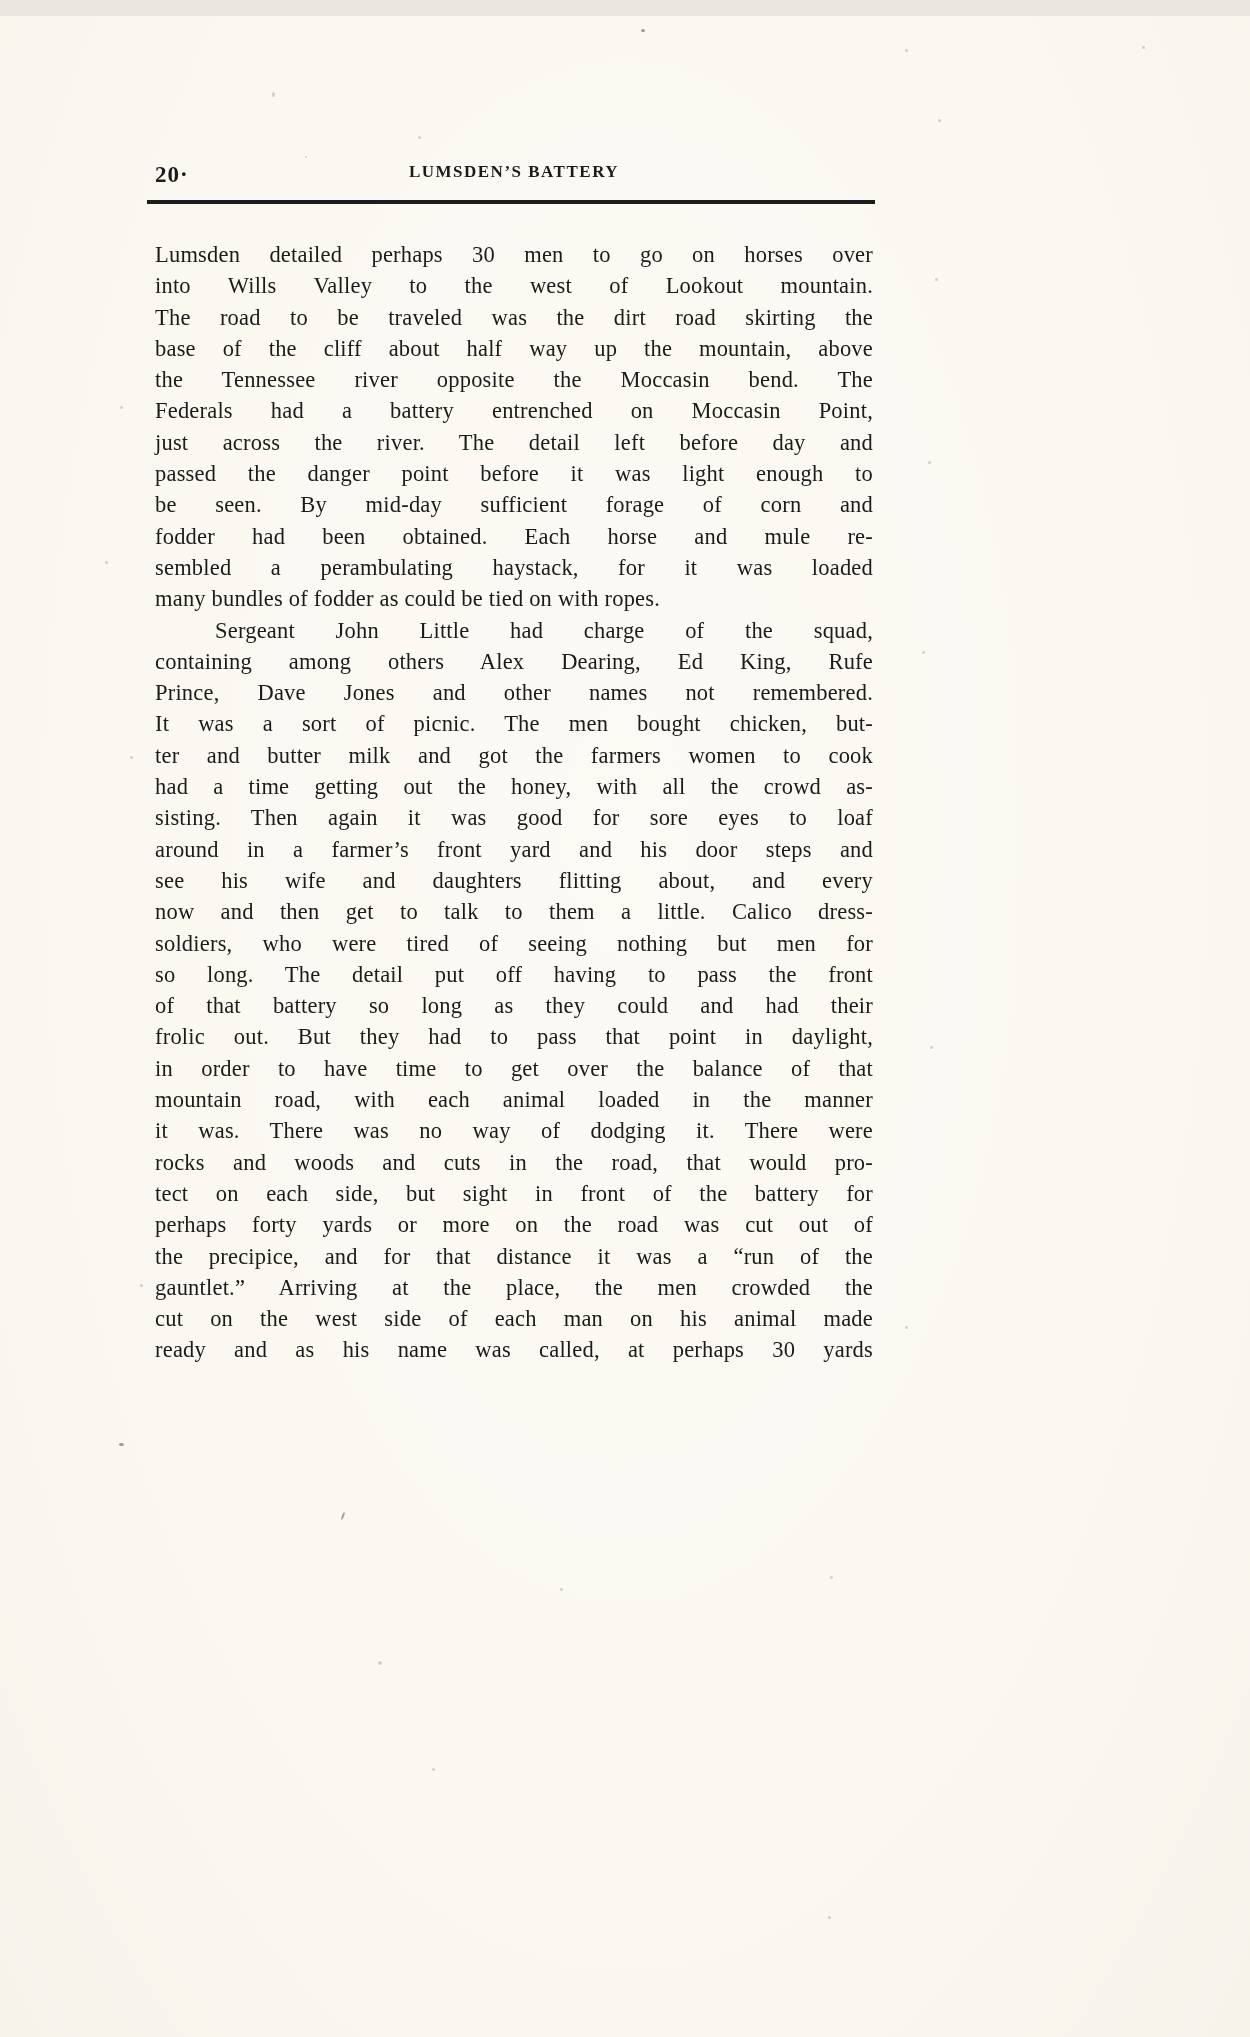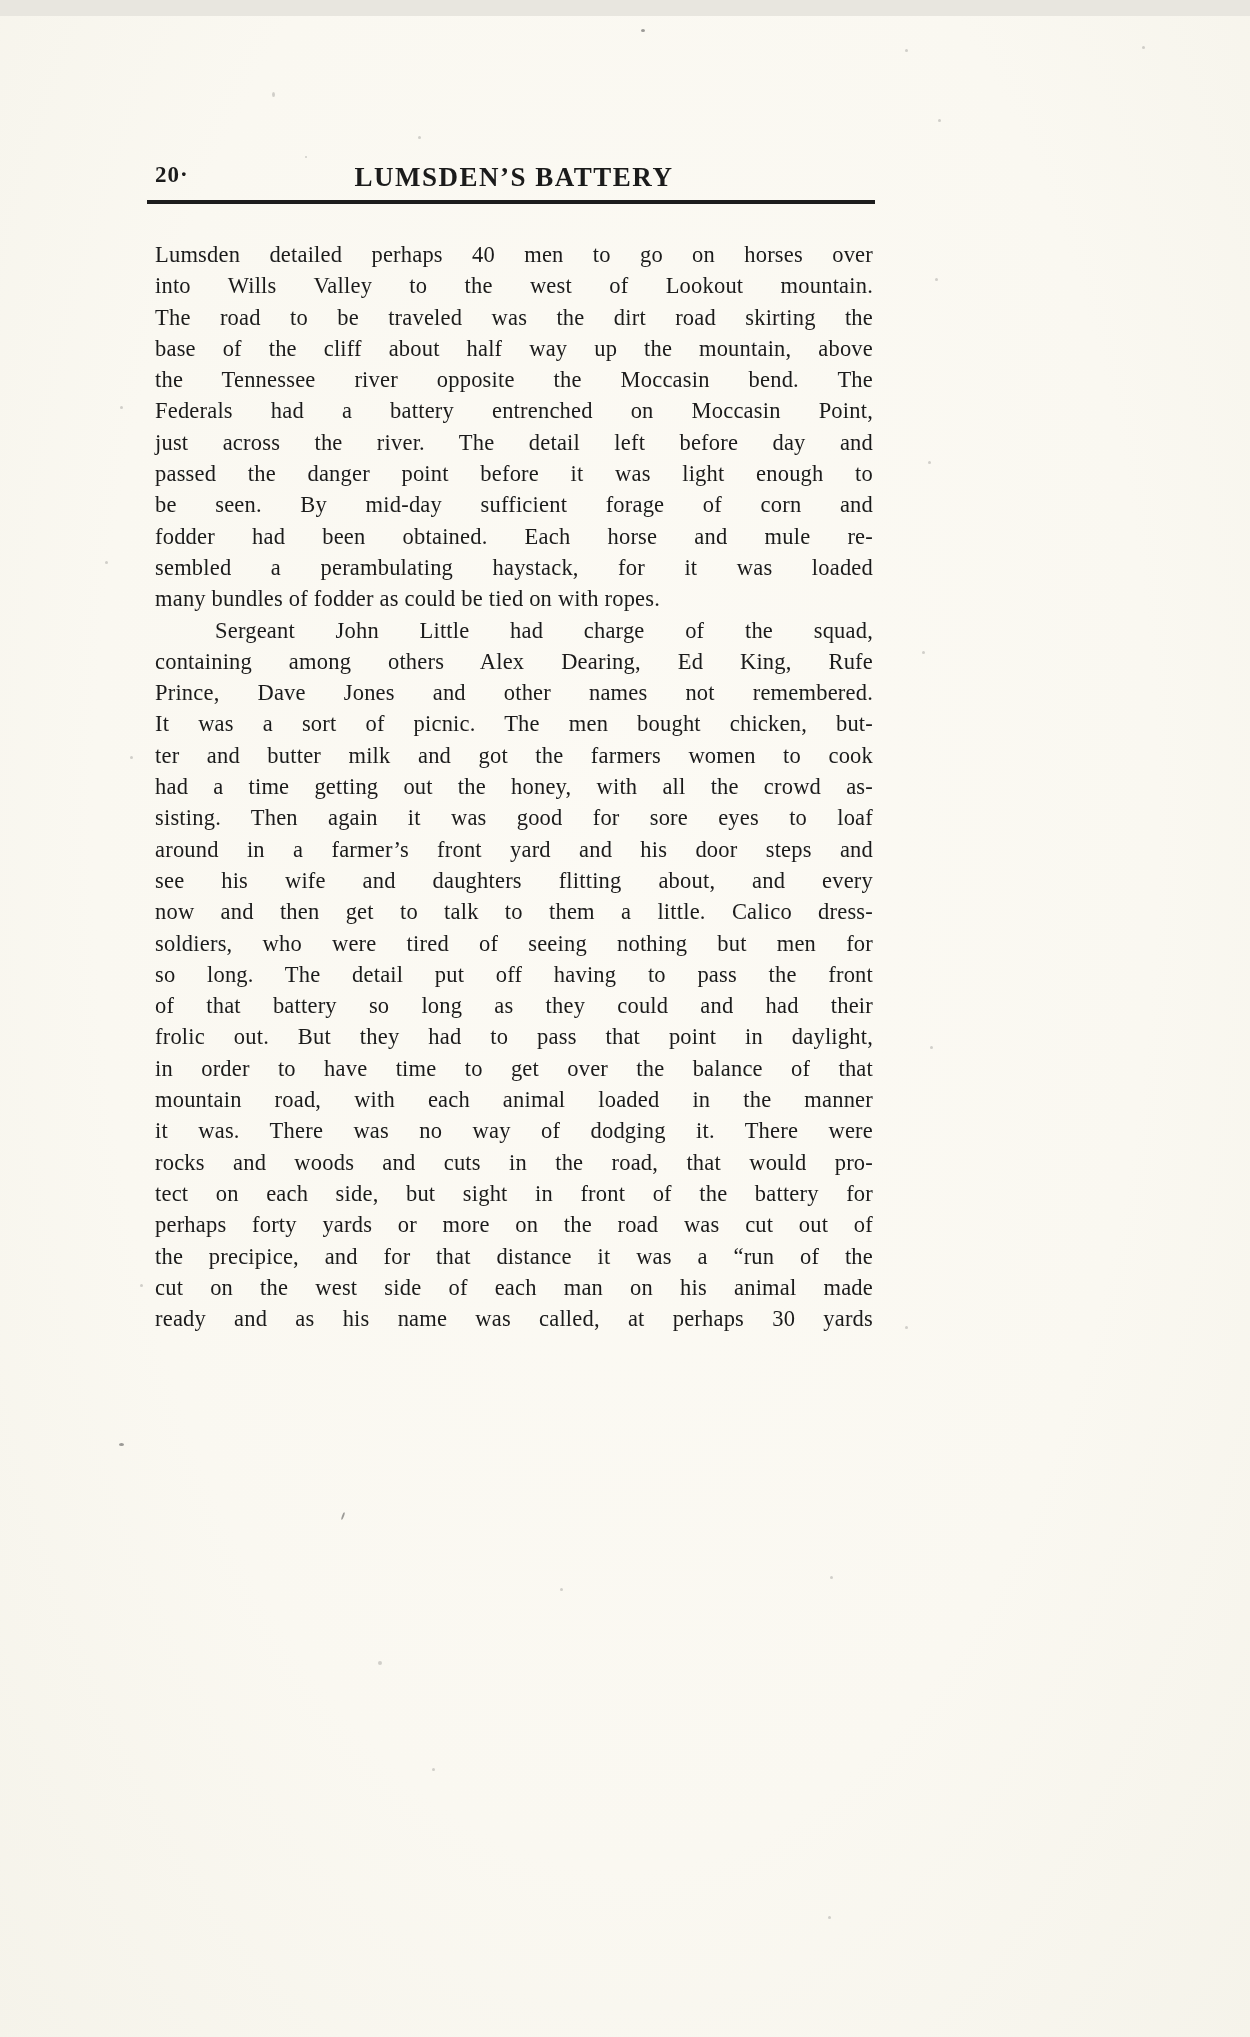--- a/index.html
+++ b/index.html
@@ -31,21 +31,21 @@
     font-size: 23px;
     font-weight: bold;
     letter-spacing: 1px;
   }
   .running-title {
     position: absolute;
     left: 0;
     right: 0;
     top: 0;
     text-align: center;
-    font-size: 27px;
+    font-size: 17px;
     font-weight: bold;
     letter-spacing: 1.5px;
   }
   .header-rule {
     position: absolute;
     top: 184px;
     left: 147px;
     width: 728px;
     height: 3px;
     background: #1d1d1d;
@@ -86,21 +86,21 @@
 <div class="page">
 
   <div class="header-row">
     <span class="page-number">20·</span>
     <span class="running-title">LUMSDEN’S BATTERY</span>
   </div>
 
   <div class="header-rule"></div>
 
   <div class="text-block">
-      <div class="line">Lumsden detailed perhaps 40 men to go on horses over</div>
+      <div class="line">Lumsden detailed perhaps 30 men to go on horses over</div>
       <div class="line">into Wills Valley to the west of Lookout mountain.</div>
       <div class="line">The road to be traveled was the dirt road skirting the</div>
       <div class="line">base of the cliff about half way up the mountain, above</div>
       <div class="line">the Tennessee river opposite the Moccasin bend. The</div>
       <div class="line">Federals had a battery entrenched on Moccasin Point,</div>
       <div class="line">just across the river. The detail left before day and</div>
       <div class="line">passed the danger point before it was light enough to</div>
       <div class="line">be seen. By mid-day sufficient forage of corn and</div>
       <div class="line">fodder had been obtained. Each horse and mule re-</div>
       <div class="line">sembled a perambulating haystack, for it was loaded</div>
@@ -119,20 +119,21 @@
       <div class="line">so long. The detail put off having to pass the front</div>
       <div class="line">of that battery so long as they could and had their</div>
       <div class="line">frolic out. But they had to pass that point in daylight,</div>
       <div class="line">in order to have time to get over the balance of that</div>
       <div class="line">mountain road, with each animal loaded in the manner</div>
       <div class="line">it was. There was no way of dodging it. There were</div>
       <div class="line">rocks and woods and cuts in the road, that would pro-</div>
       <div class="line">tect on each side, but sight in front of the battery for</div>
       <div class="line">perhaps forty yards or more on the road was cut out of</div>
       <div class="line">the precipice, and for that distance it was a “run of the</div>
+      <div class="line">gauntlet.” Arriving at the place, the men crowded the</div>
       <div class="line">cut on the west side of each man on his animal made</div>
       <div class="line">ready and as his name was called, at perhaps 30 yards</div>
     </div>
 
   <div class="speck" style="left:641px; top:13px;  width:4px; height:3px;"></div>
   <div class="speck faint" style="left:905px; top:33px;  width:3px; height:3px;"></div>
   <div class="speck faint" style="left:272px; top:76px;  width:3px; height:5px;"></div>
   <div class="speck faint" style="left:938px; top:103px; width:3px; height:3px;"></div>
   <div class="speck faint" style="left:418px; top:120px; width:3px; height:3px;"></div>
   <div class="speck faint" style="left:1142px;top:30px;  width:3px; height:3px;"></div>

